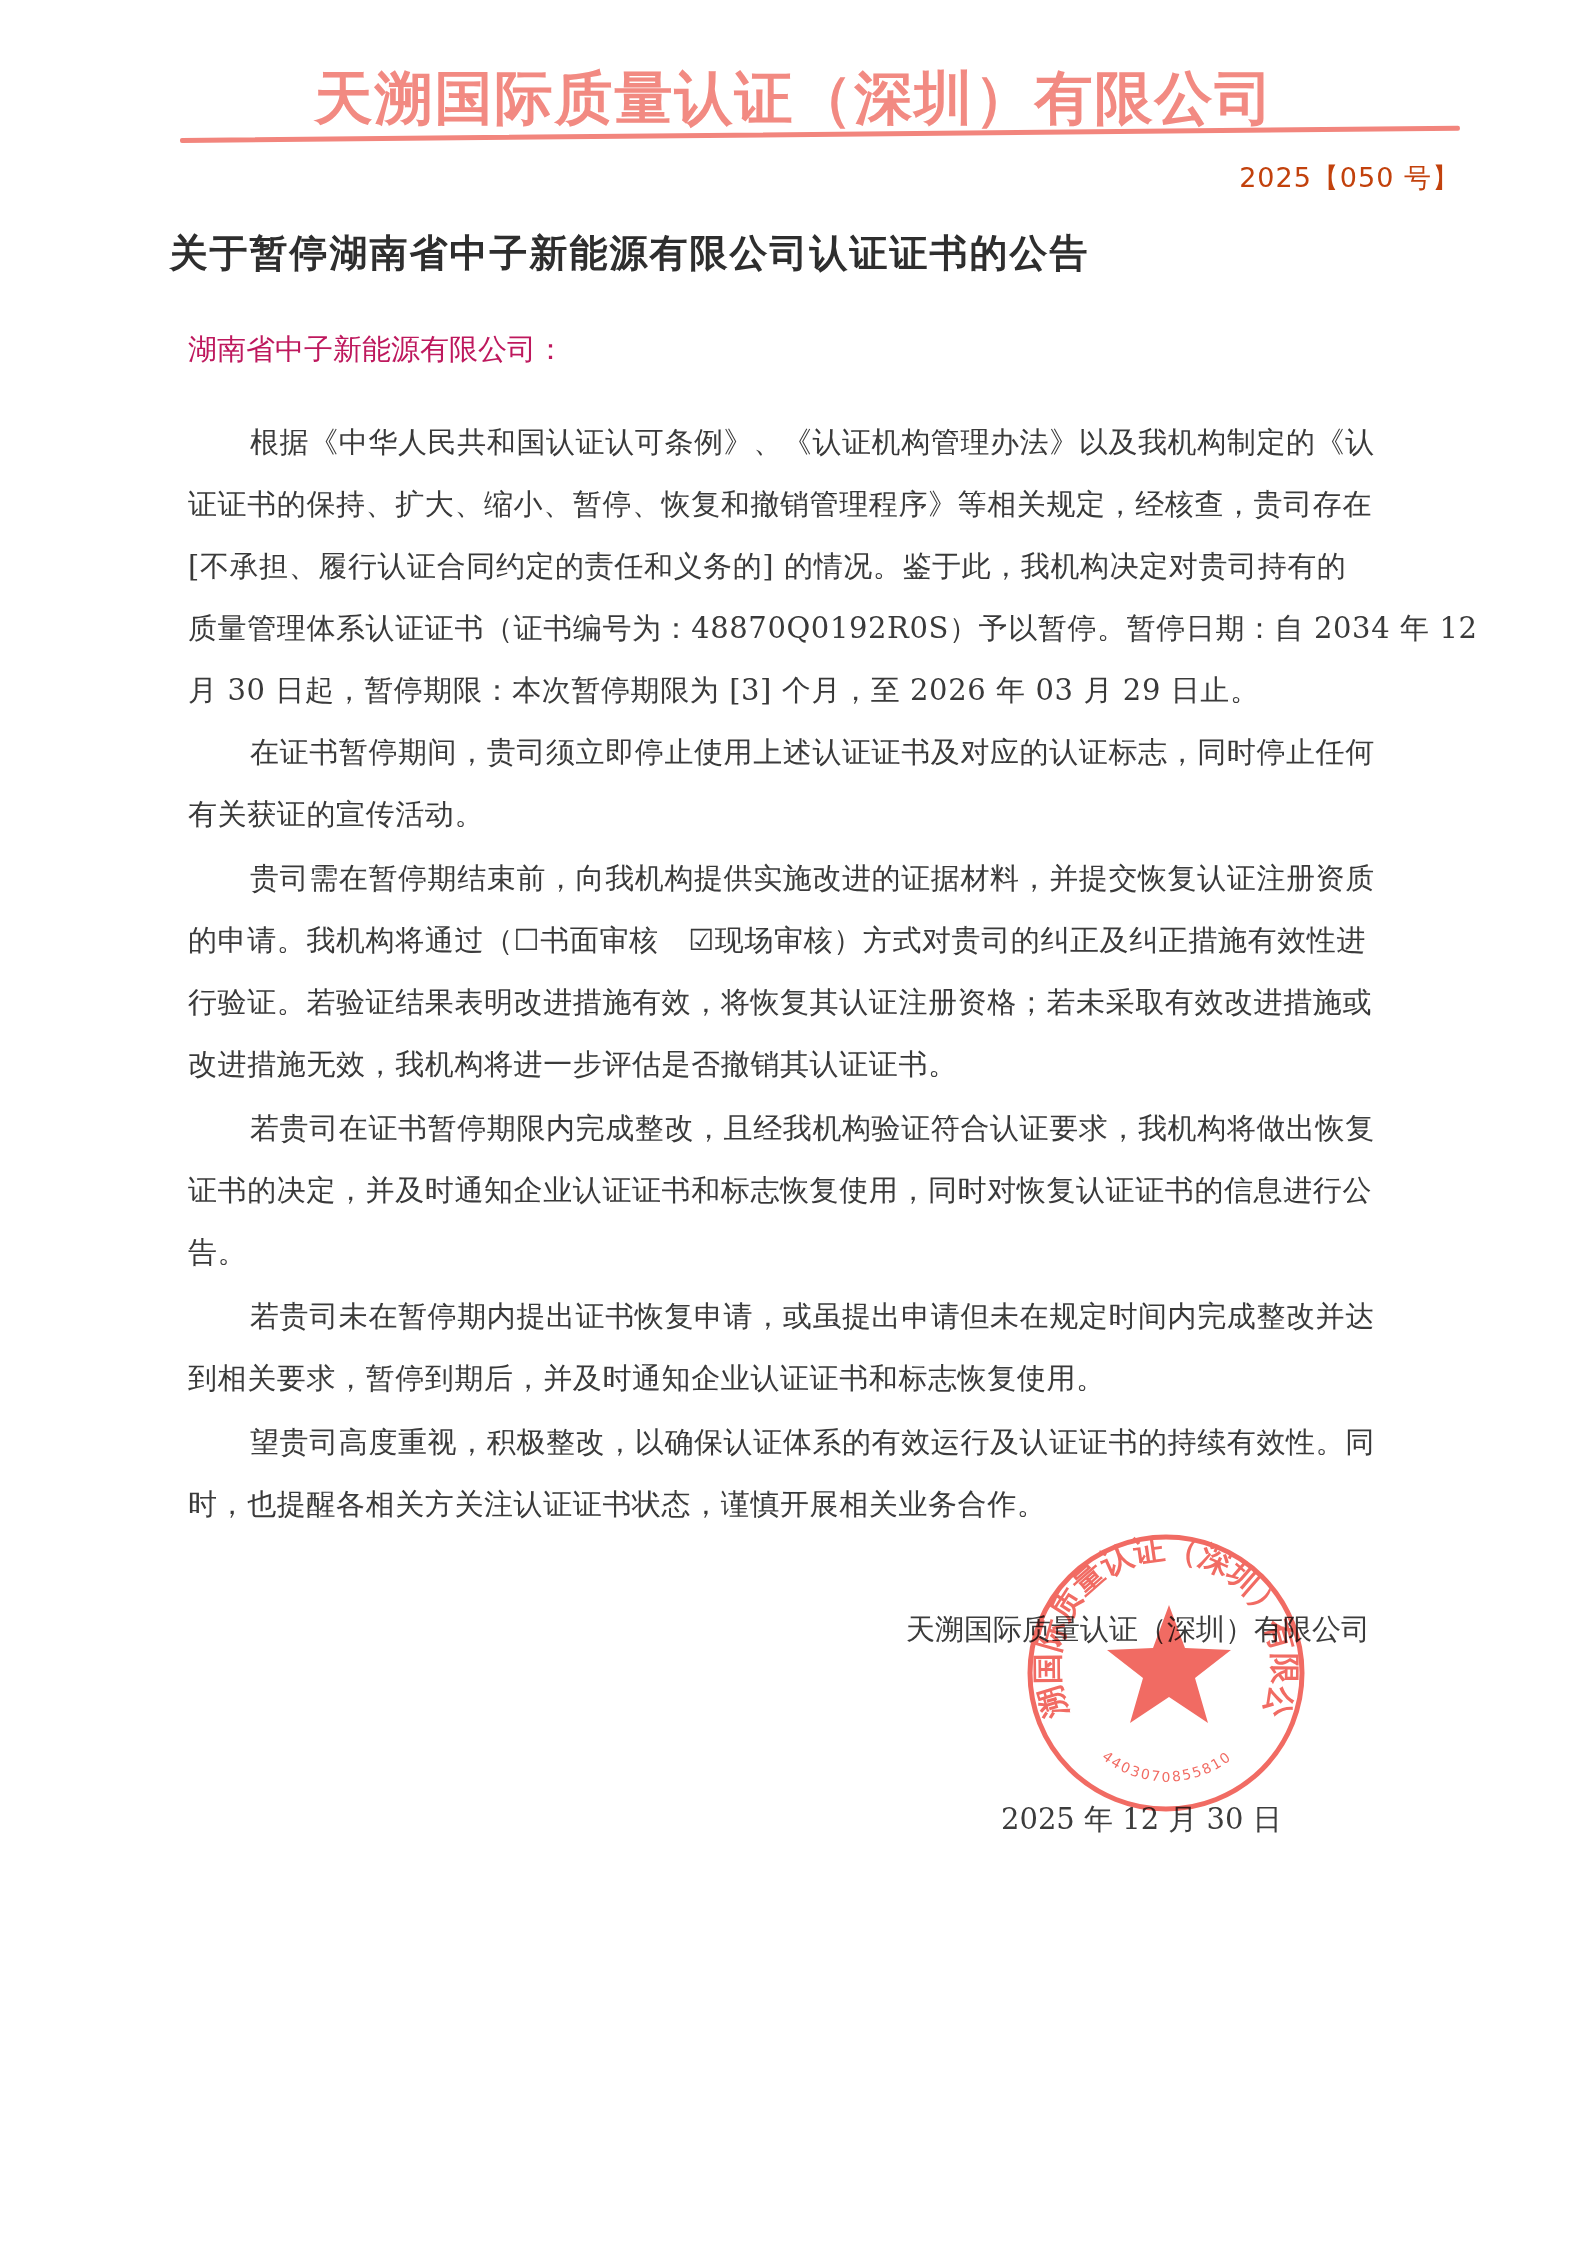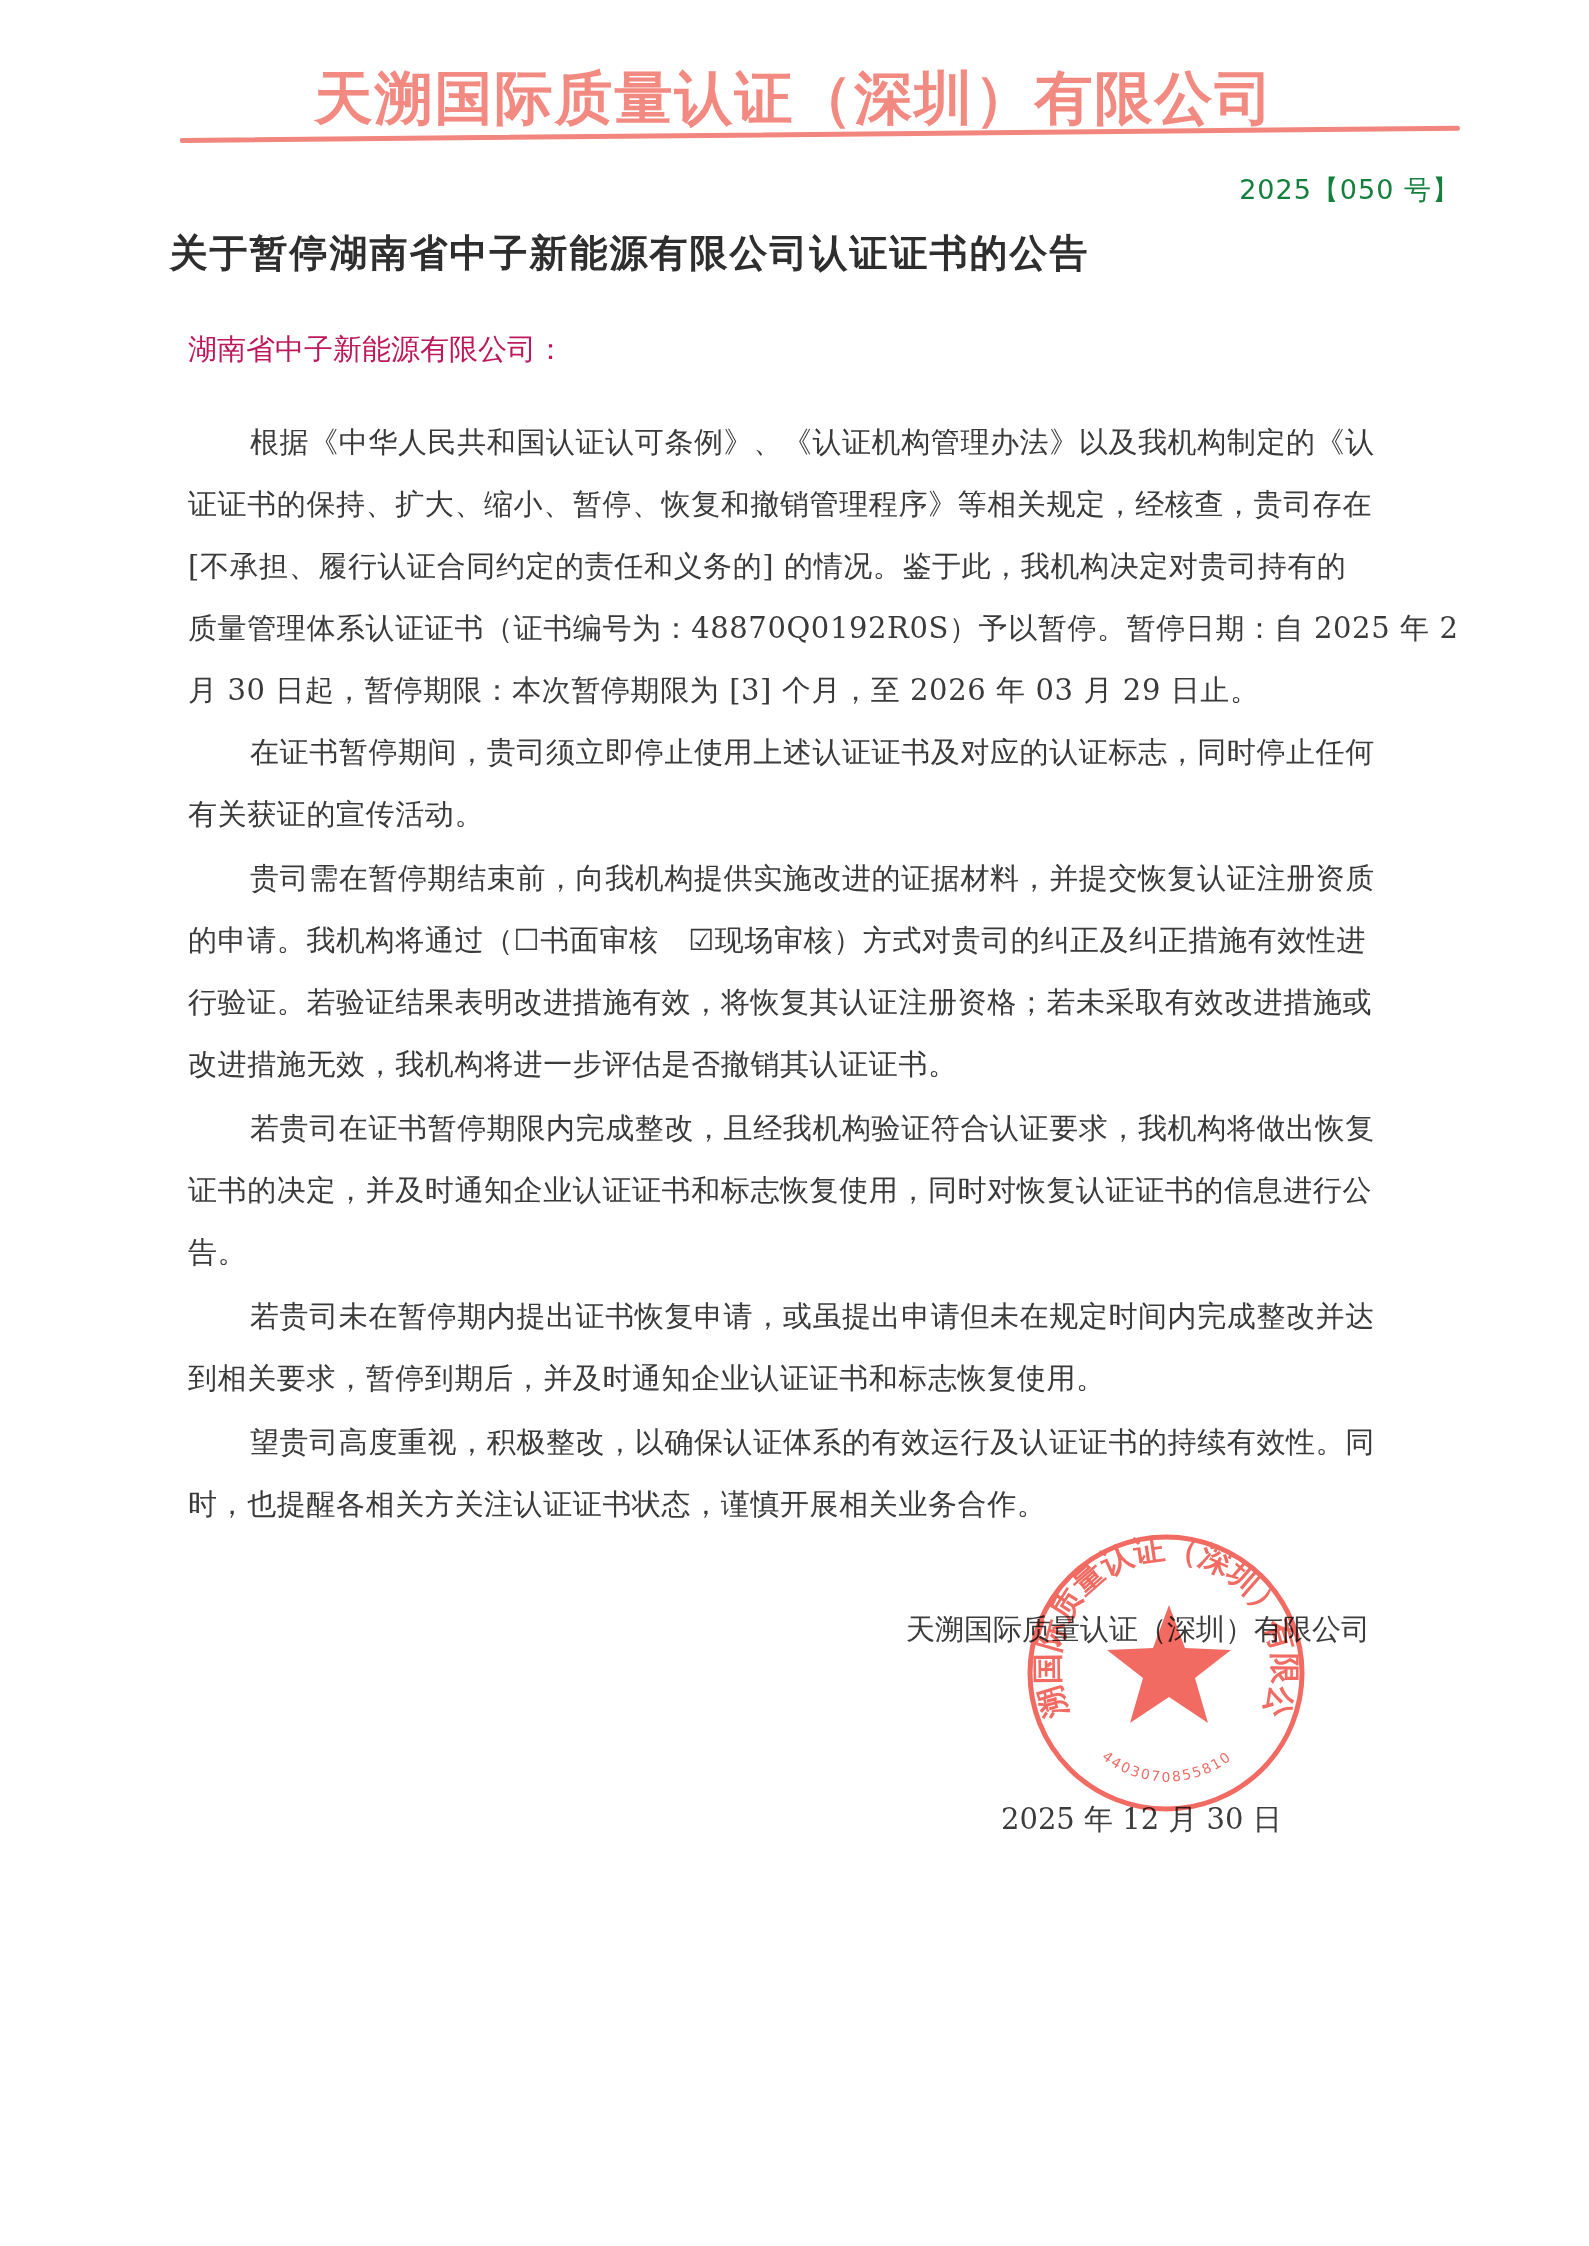--- a/index.html
+++ b/index.html
@@ -15,21 +15,21 @@
       color: #f28a82; line-height: 72px;
     }
     .letterhead-rule {
       position: absolute; left: 180px; top: 138px; width: 1280px; height: 5px;
       background: #f2857d; transform: rotate(-0.55deg); transform-origin: left center;
       border-radius: 2px;
     }
     .doc-no {
       position: absolute; left: 1220px; top: 160px; width: 240px; text-align: right;
       font-family: "DejaVu Sans", "Liberation Sans", sans-serif;
-      font-size: 27px; color: #15803d; letter-spacing: 1px; margin-top: 12px;
+      font-size: 27px; color: #c2410c; letter-spacing: 1px;
     }
     .title {
       position: absolute; left: 0; top: 228px; width: 1259px; text-align: center;
       font-size: 38px; color: #2e2e2e; letter-spacing: 2px; font-weight: bold;
     }
     .salutation {
       position: absolute; left: 188px; top: 330px; font-size: 29px; color: #be185d;
     }
     .body-lines { position: absolute; left: 0; top: 0; }
     .line {
@@ -58,21 +58,21 @@
 <div class="letterhead-rule"></div>
 <div class="doc-no">2025【050 号】</div>
 
 <div class="title">关于暂停湖南省中子新能源有限公司认证证书的公告</div>
 <div class="salutation">湖南省中子新能源有限公司：</div>
 
 <div class="body-lines">
   <div class="line indent" style="top:396px">根据《中华人民共和国认证认可条例》、《认证机构管理办法》以及我机构制定的《认</div>
   <div class="line" style="top:458px">证证书的保持、扩大、缩小、暂停、恢复和撤销管理程序》等相关规定，经核查，贵司存在</div>
   <div class="line" style="top:520px">[不承担、履行认证合同约定的责任和义务的] 的情况。鉴于此，我机构决定对贵司持有的</div>
-  <div class="line" style="top:582px">质量管理体系认证证书（证书编号为：48870Q0192R0S）予以暂停。暂停日期：自 2025 年 2</div>
+  <div class="line" style="top:582px">质量管理体系认证证书（证书编号为：48870Q0192R0S）予以暂停。暂停日期：自 2034 年 12</div>
   <div class="line" style="top:644px">月 30 日起，暂停期限：本次暂停期限为 [3] 个月，至 2026 年 03 月 29 日止。</div>
   <div class="line indent" style="top:706px">在证书暂停期间，贵司须立即停止使用上述认证证书及对应的认证标志，同时停止任何</div>
   <div class="line" style="top:768px">有关获证的宣传活动。</div>
   <div class="line indent" style="top:832px">贵司需在暂停期结束前，向我机构提供实施改进的证据材料，并提交恢复认证注册资质</div>
   <div class="line" style="top:894px">的申请。我机构将通过（☐书面审核　☑现场审核）方式对贵司的纠正及纠正措施有效性进</div>
   <div class="line" style="top:956px">行验证。若验证结果表明改进措施有效，将恢复其认证注册资格；若未采取有效改进措施或</div>
   <div class="line" style="top:1018px">改进措施无效，我机构将进一步评估是否撤销其认证证书。</div>
   <div class="line indent" style="top:1082px">若贵司在证书暂停期限内完成整改，且经我机构验证符合认证要求，我机构将做出恢复</div>
   <div class="line" style="top:1144px">证书的决定，并及时通知企业认证证书和标志恢复使用，同时对恢复认证证书的信息进行公</div>
   <div class="line" style="top:1206px">告。</div>

